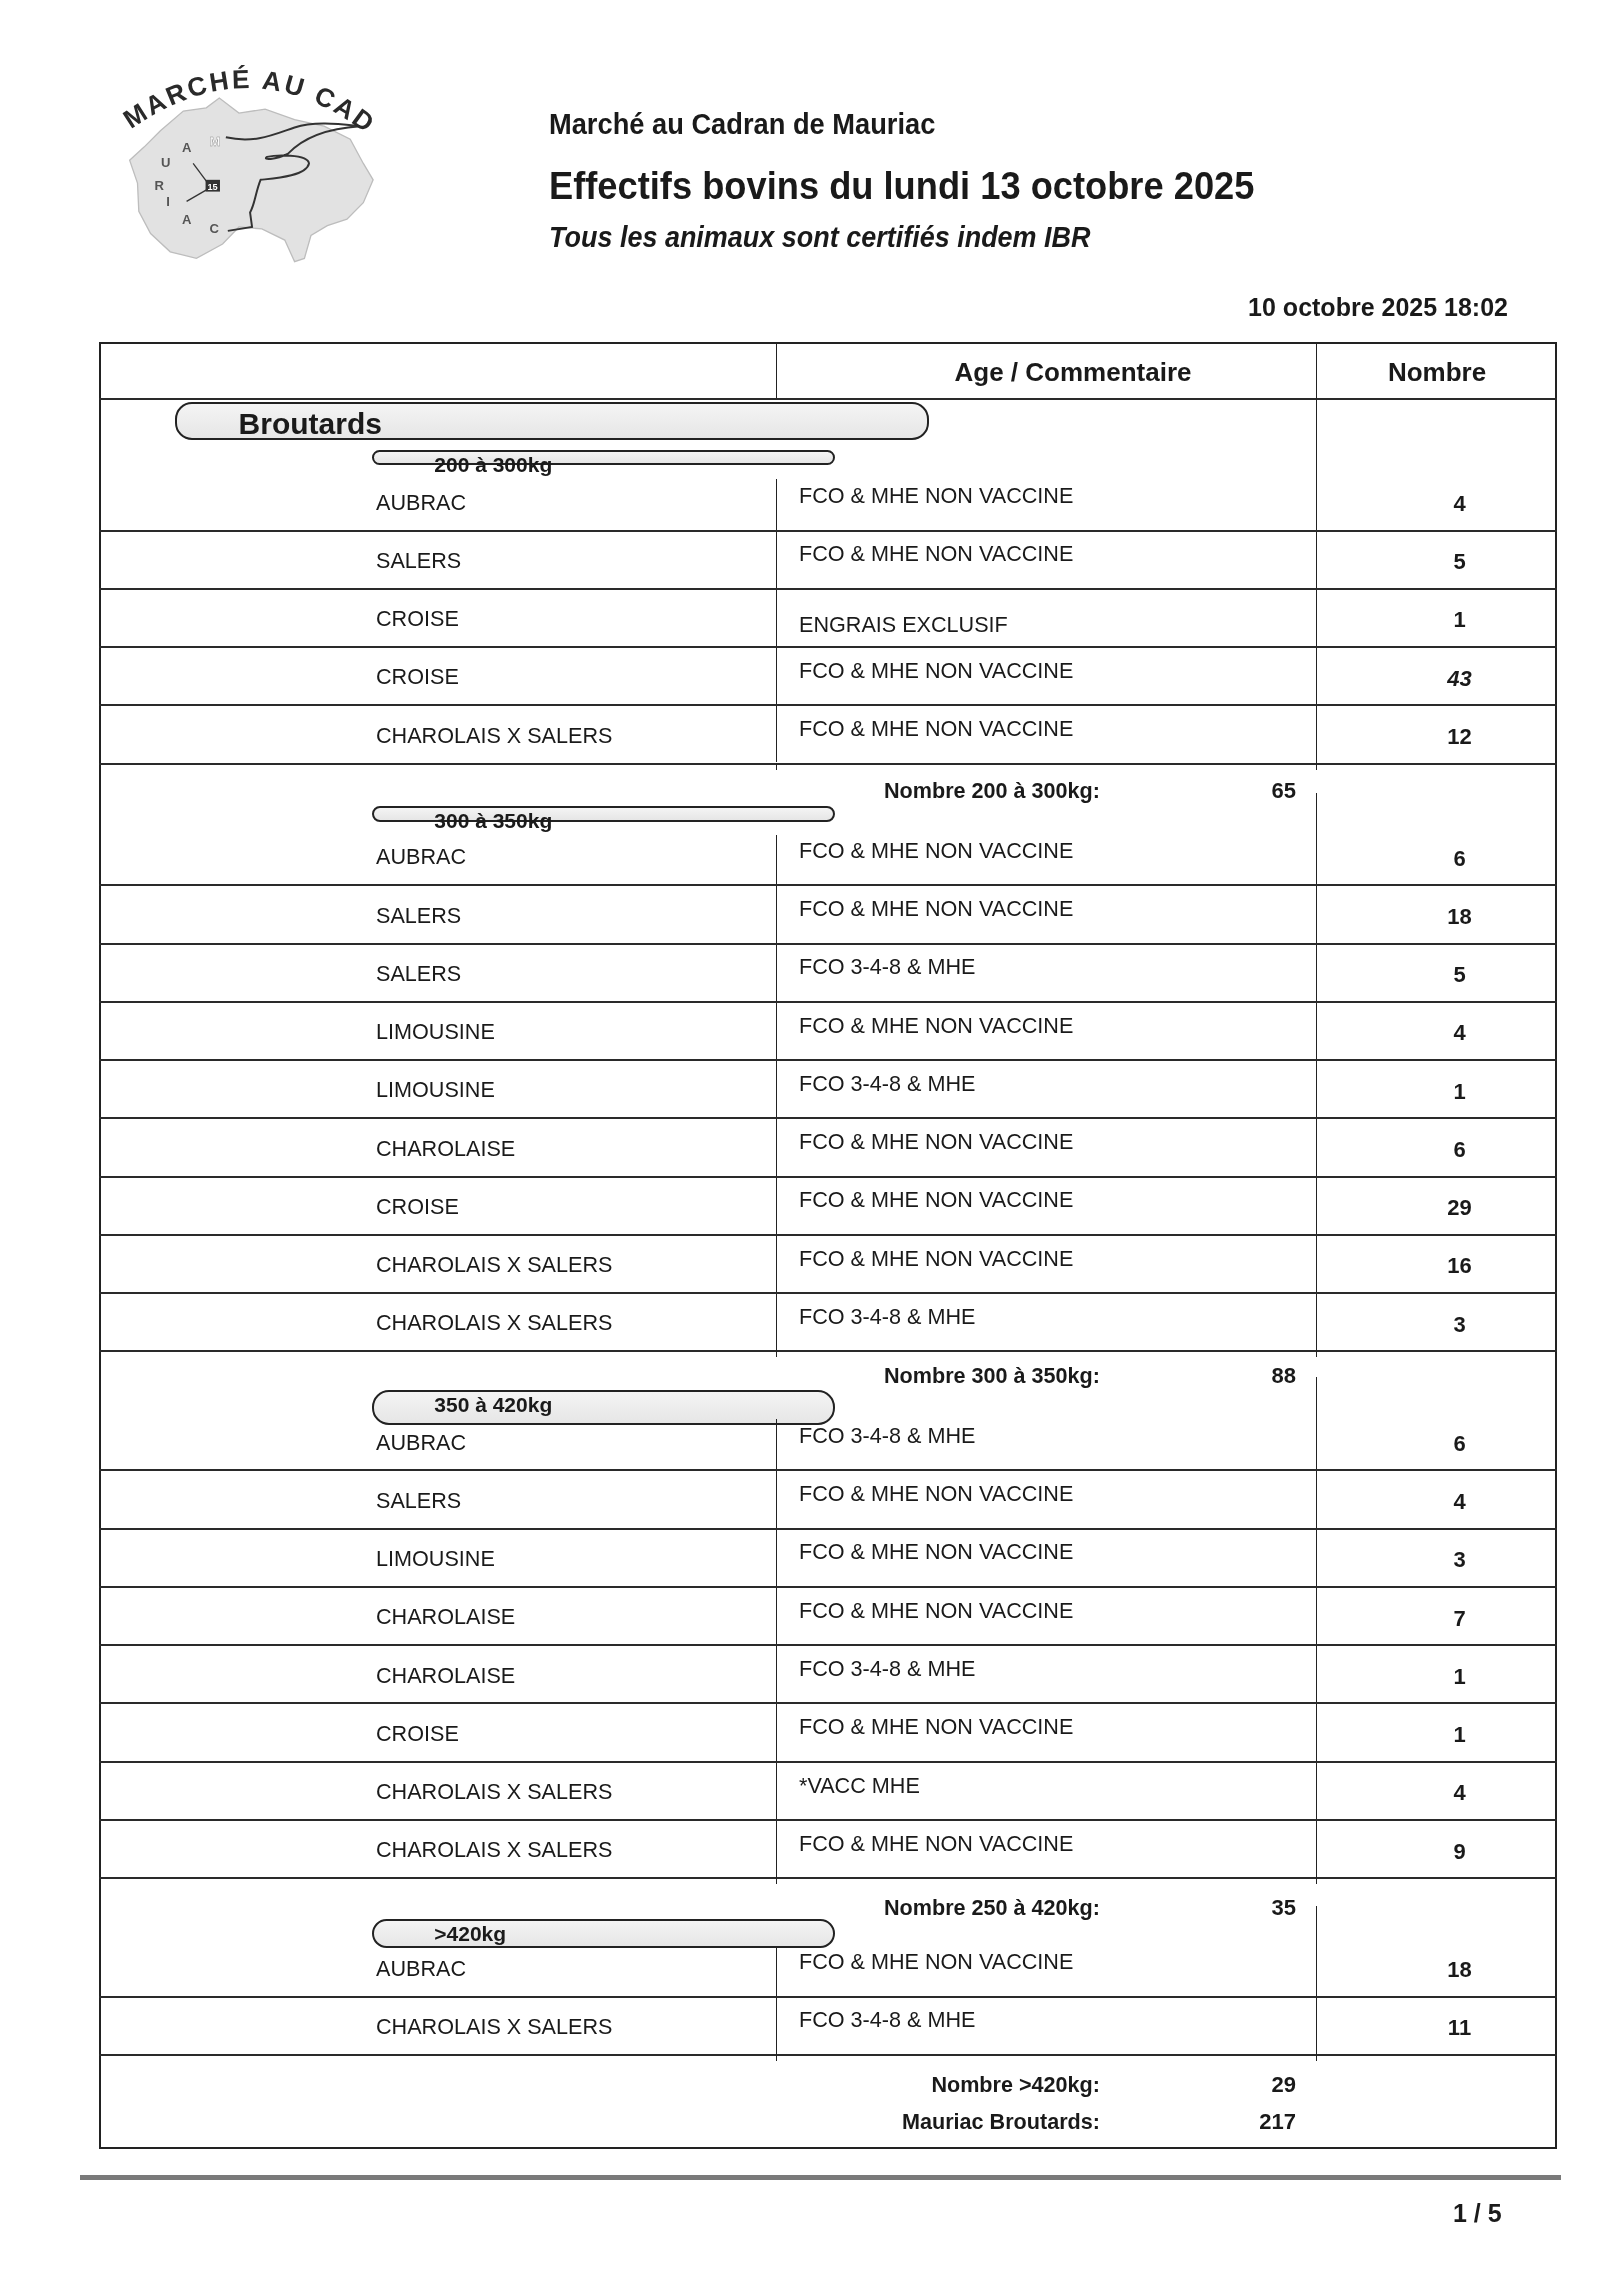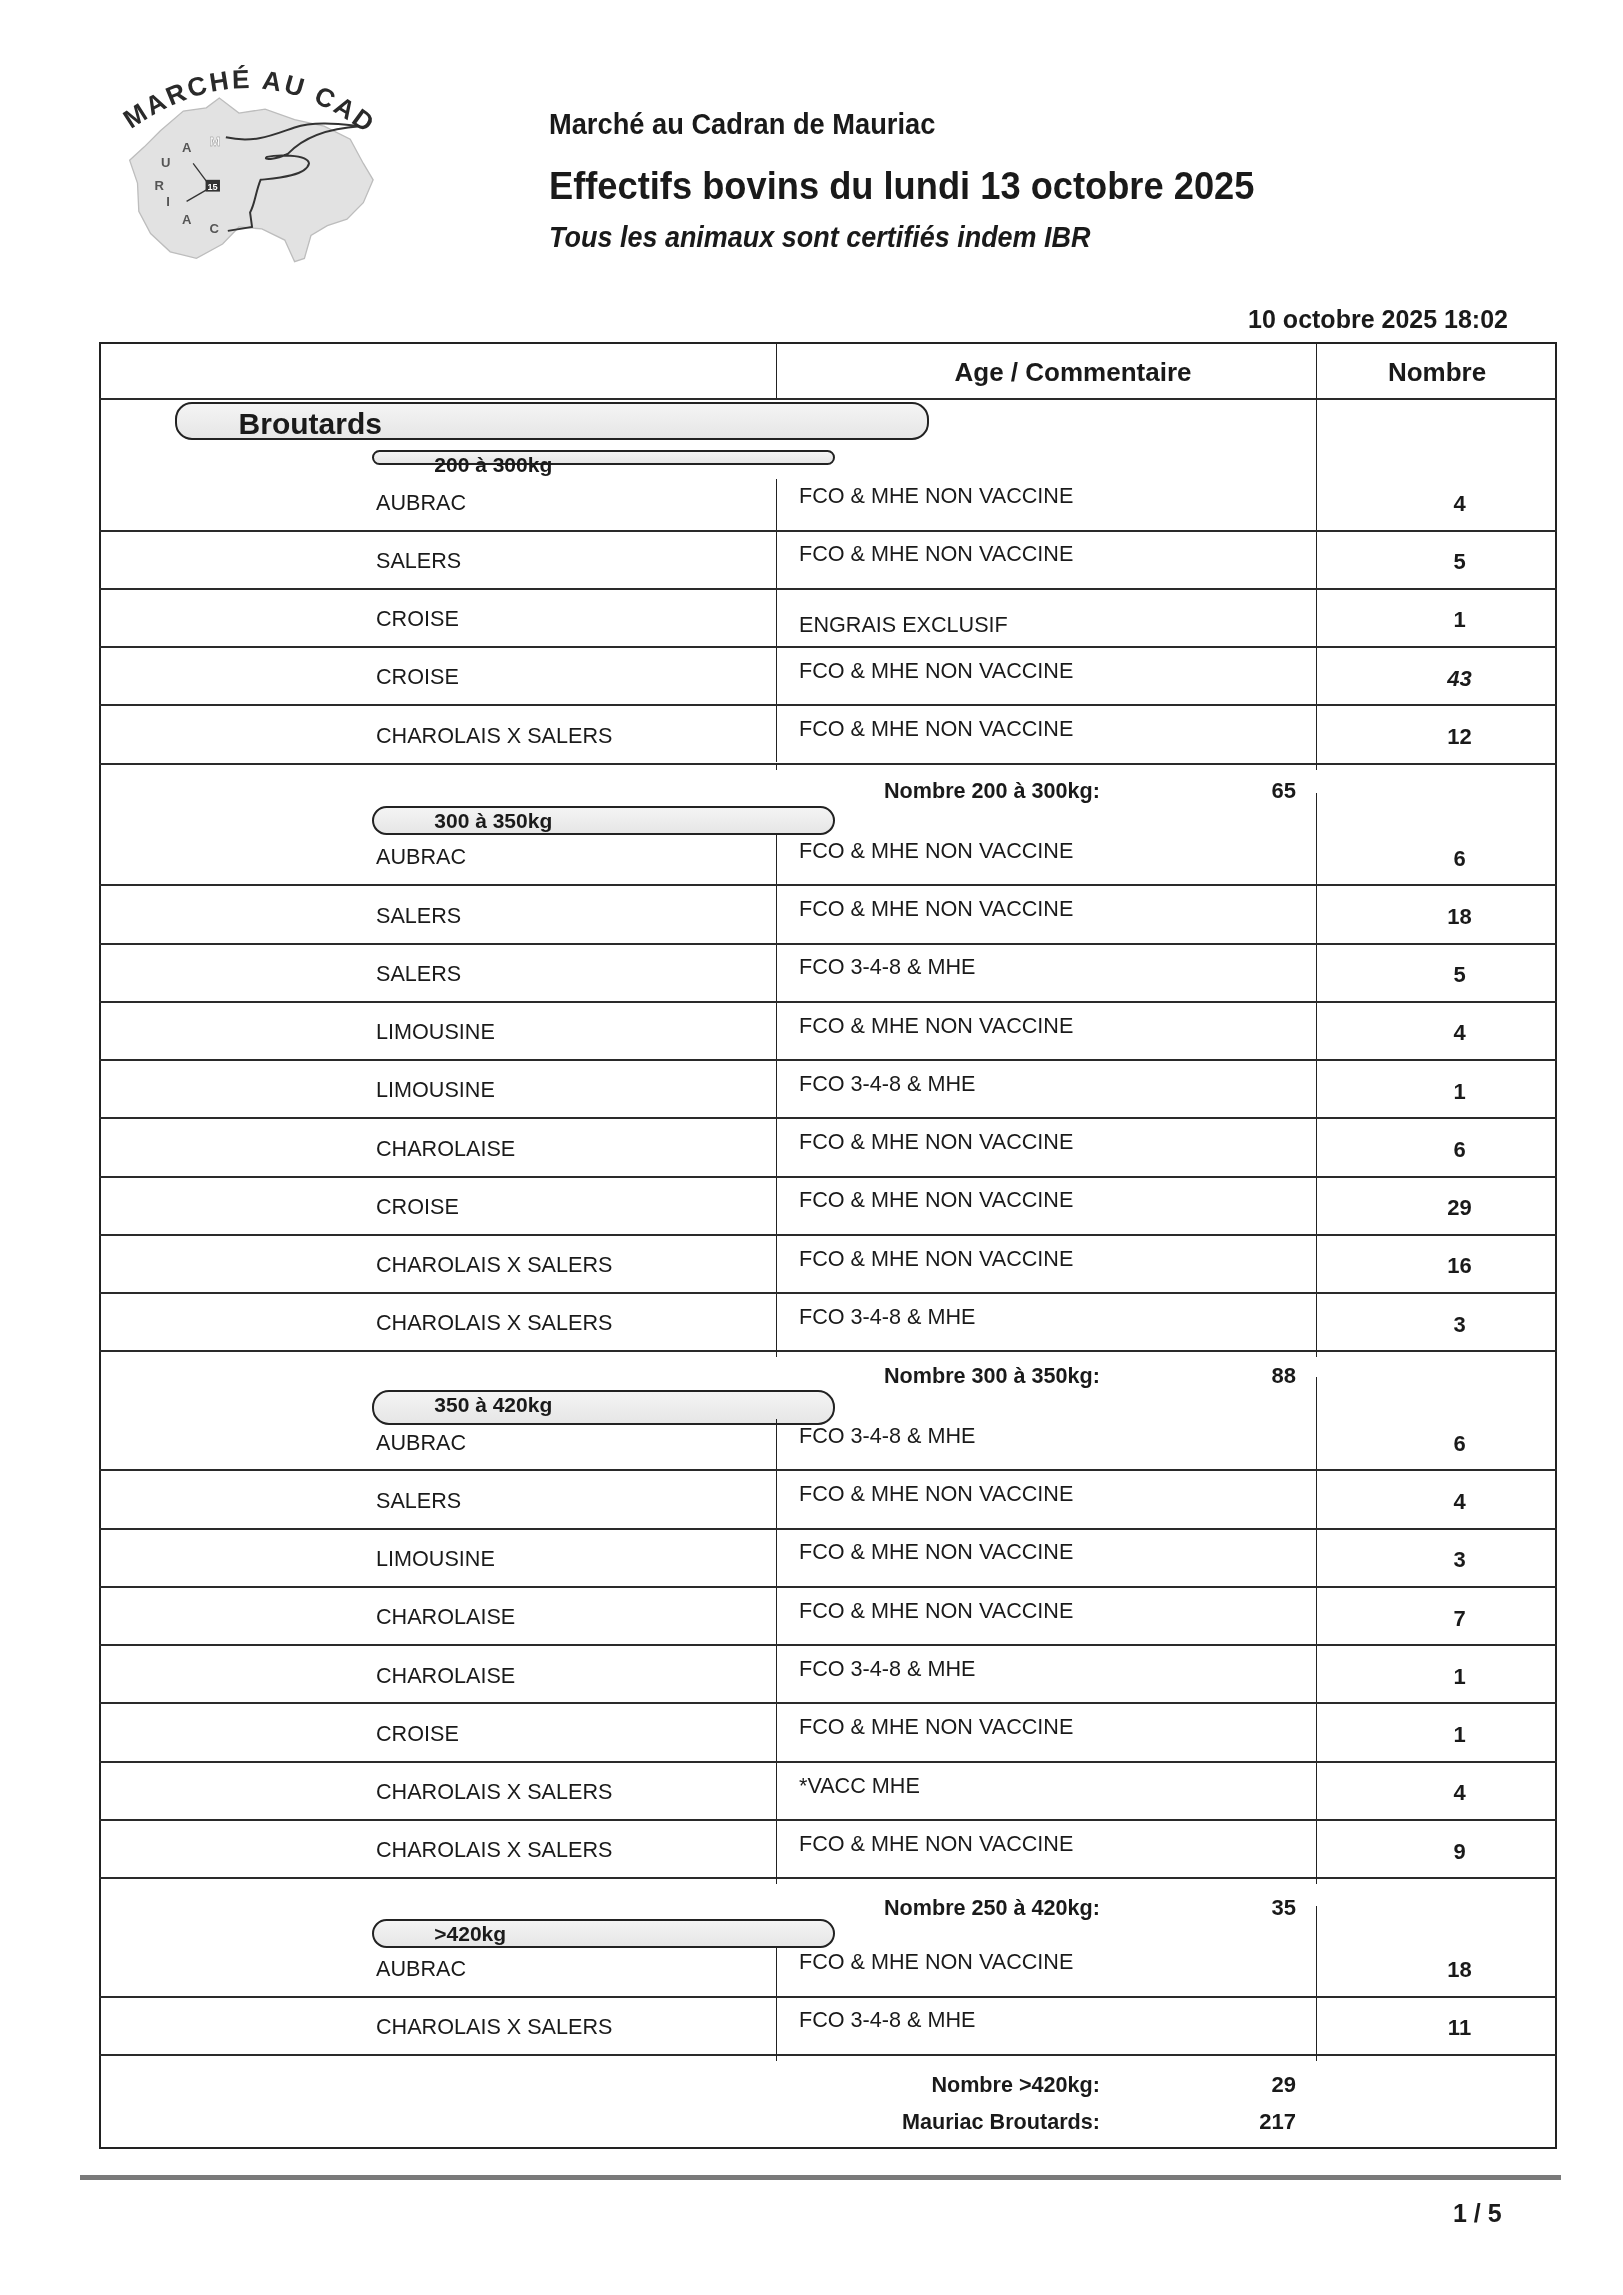--- a/index.html
+++ b/index.html
@@ -4,21 +4,21 @@
 <style>
   html, body { margin:0; padding:0; background:#fff; }
   body { width:1623px; height:2295px; position:relative; overflow:hidden;
          font-family:"Liberation Sans", sans-serif; color:#1a1a1a; }
   .abs { position:absolute; }
   
   #logo { left:98px; top:62px; width:295px; height:216px; }
   #org-title { left:549px; top:108px; font-size:29px; font-weight:bold; white-space:nowrap; transform:scaleX(0.94); transform-origin:left; }
   #doc-title { left:549px; top:164px; font-size:39px; font-weight:bold; white-space:nowrap; transform:scaleX(0.93); transform-origin:left; }
   #doc-subtitle { left:549px; top:221px; font-size:29px; font-weight:bold; font-style:italic; white-space:nowrap; transform:scaleX(0.93); transform-origin:left; }
-  #print-date { right:115px; top:293px; font-size:25px; font-weight:bold; white-space:nowrap; text-align:right;margin-top:12px; }
+  #print-date { right:115px; top:293px; font-size:25px; font-weight:bold; white-space:nowrap; text-align:right; }
 
   
   #table { left:99px; top:342px; width:1458px; height:1807px; border:2px solid #222; box-sizing:border-box; }
   .hline { position:absolute; left:99px; width:1458px; height:0; border-top:2.6px solid #2a2a2a; }
   .vline { position:absolute; width:0; border-left:1.3px solid #222; }
   .th { position:absolute; font-weight:bold; font-size:26px; text-align:center; }
 
   .pill { position:absolute; border:2px solid #222; border-radius:17px;
           background:linear-gradient(#f4f4f4,#e6e6e6); box-sizing:border-box; }
   .pill span { position:absolute; font-weight:bold; white-space:nowrap;margin-left:42px; }
@@ -99,21 +99,21 @@
     <div class="count" style="top: 666px; font-style: italic;">43</div>
     <div class="hline" style="top: 704px;"></div>
     <div class="race" style="top: 723px;">CHAROLAIS X SALERS</div>
     <div class="comment" style="top: 716px;">FCO &amp; MHE NON VACCINE</div>
     <div class="count" style="top: 724px;">12</div>
     <div class="hline" style="top: 763px;"></div>
     <div class="vline" style="left: 776px; top: 763px; height: 6.5px;"></div>
     <div class="vline" style="left: 1316px; top: 763px; height: 6.5px;"></div>
     <div class="subtotal-label" style="top: 778px;">Nombre 200 à 300kg:</div>
     <div class="subtotal-value" style="top: 778px;">65</div>
-    <div class="pill pill-sub" style="left: 372px; top: 806px; width: 463px; height: 29px;">
+    <div class="pill pill-sub" style="left: 372px; top: 806px; width: 463px; height: 16px;">
       <span>300 à 350kg</span>
     </div>
     <div class="vline" style="left: 1316px; top: 793px; height: 557px;"></div>
     <div class="vline" style="left: 776px; top: 835px; height: 515px;"></div>
     <div class="race" style="top: 844px;">AUBRAC</div>
     <div class="comment" style="top: 838px;">FCO &amp; MHE NON VACCINE</div>
     <div class="count" style="top: 846px;">6</div>
     <div class="hline" style="top: 884px;"></div>
     <div class="race" style="top: 903px;">SALERS</div>
     <div class="comment" style="top: 896px;">FCO &amp; MHE NON VACCINE</div>

